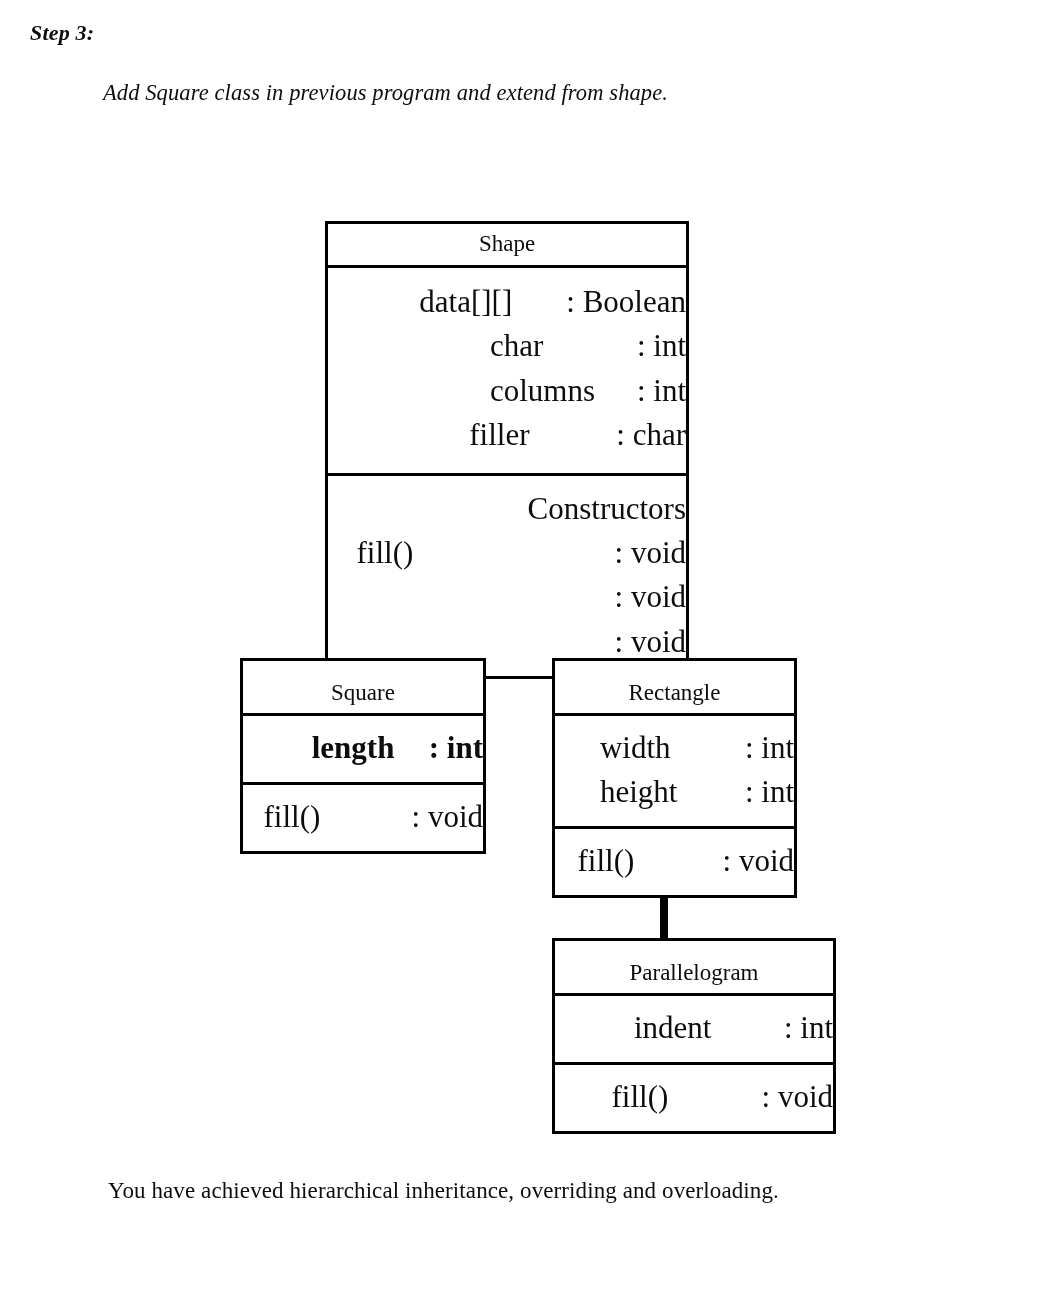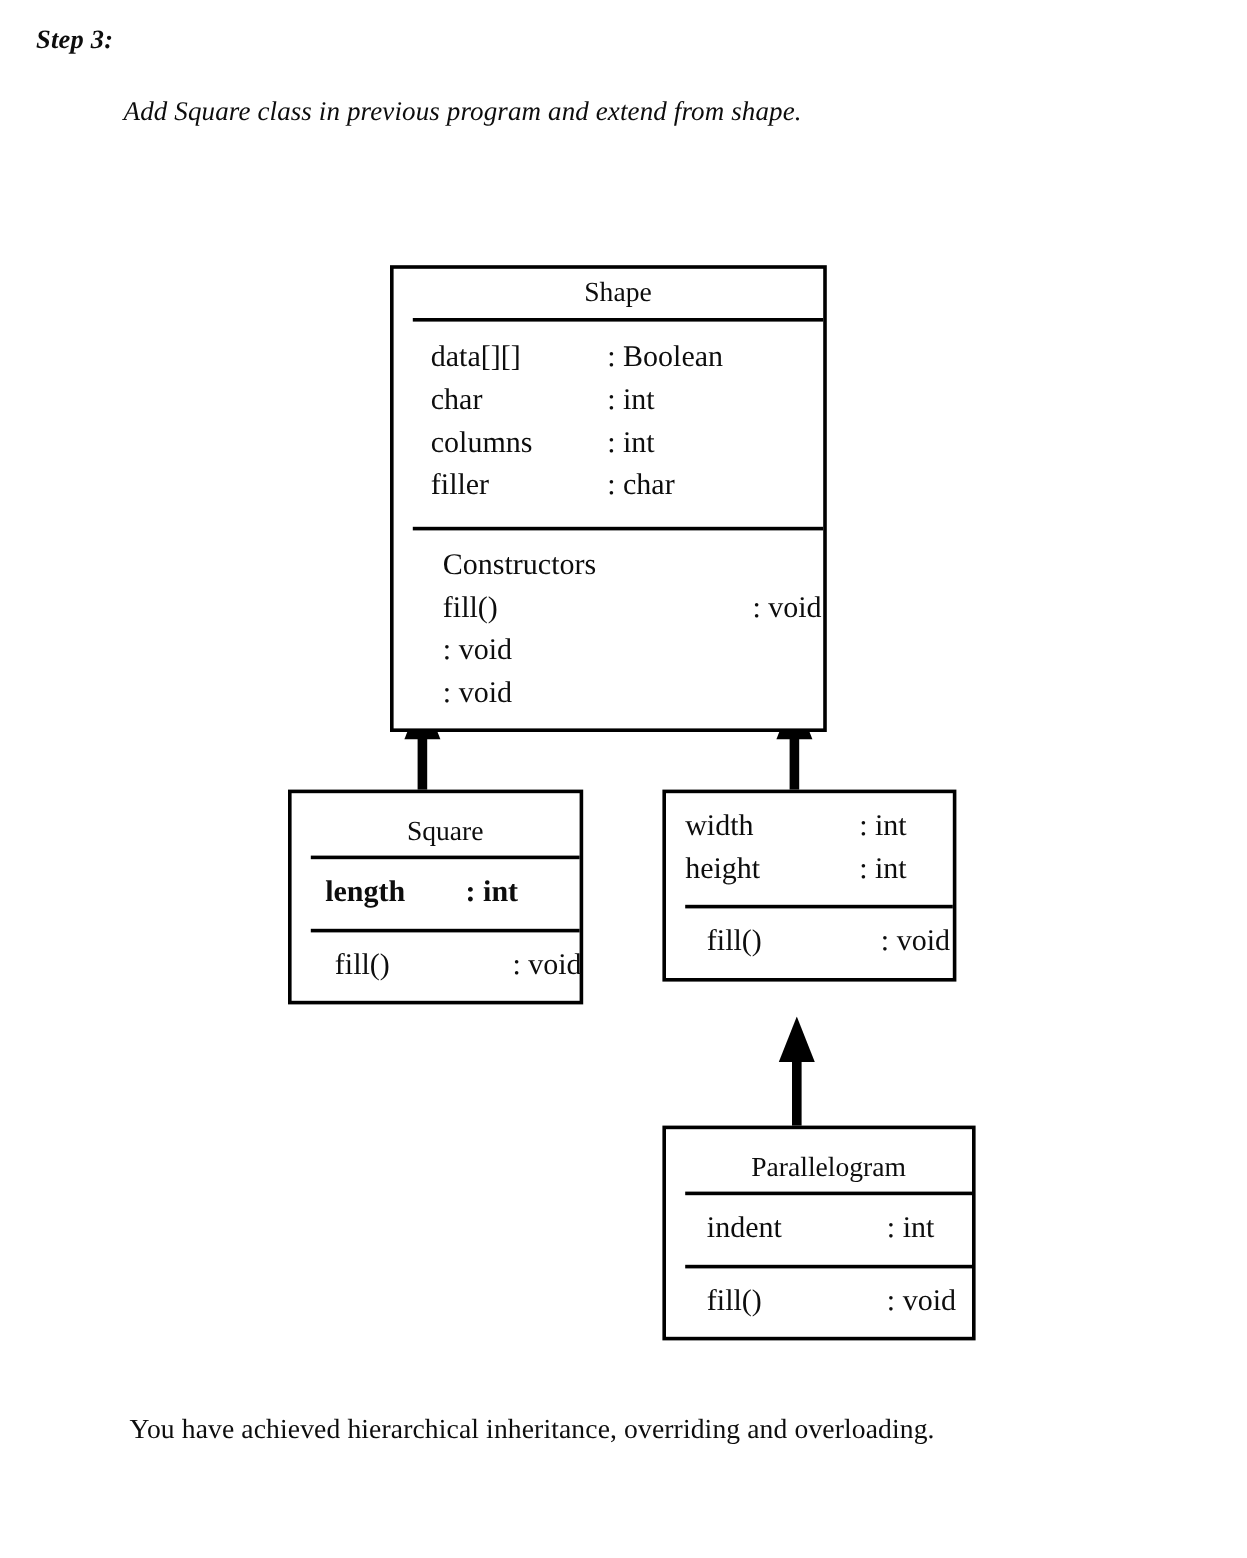--- a/index.html
+++ b/index.html
@@ -58,40 +58,40 @@
 
   
   .uml-class {
     position: absolute;
     background: #ffffff;
     border: 3px solid #000000;
     z-index: 2;
   }
   .uml-compartment {
     border-bottom: 3px solid #000000;
-    margin-left: 16px;
   }
   .uml-compartment:last-child {
     border-bottom: none;
   }
   .uml-title {
     text-align: center;
     font-size: 23px;
     padding: 20px 0 8px 0;
     line-height: 1.05;
     white-space: nowrap;
   }
   .uml-rows {
     padding: 9px 0 10px 0;
   }
   .uml-row {
     display: flex;
-    font-size: 25px;
+    font-size: 31px;
     line-height: 1.42;
     white-space: nowrap;
+    justify-content: flex-end;
   }
   .uml-row .m-name {
     flex: 0 0 auto;
   }
   .uml-row .m-type {
     flex: 0 0 auto;
   }
   .uml-row .m-plain {
     flex: 0 0 auto;
   }
@@ -118,21 +118,21 @@
   
   #box-rectangle { left: 552px; top: 658px; width: 245px; }
   #box-rectangle .attrs { padding: 10px 0 12px 0; }
   #box-rectangle .attrs .uml-row { }
   #box-rectangle .attrs .m-name { width: 145px; }
   #box-rectangle .ops { padding: 10px 0 12px 0; }
   #box-rectangle .ops .uml-row { padding-left: 18px; }
   #box-rectangle .ops .m-name { width: 145px; }
 
   
-  #box-parallelogram { left: 552px; top: 938px; width: 261px; }
+  #box-parallelogram { left: 552px; top: 938px; width: 284px; }
   #box-parallelogram .attrs { padding: 10px 0 12px 0; }
   #box-parallelogram .attrs .uml-row { padding-left: 18px; }
   #box-parallelogram .attrs .m-name { width: 150px; }
   #box-parallelogram .ops { padding: 10px 0 12px 0; }
   #box-parallelogram .ops .uml-row { padding-left: 18px; }
   #box-parallelogram .ops .m-name { width: 150px; }
 
   
   .inherit-arrow {
     position: absolute;
@@ -221,20 +221,23 @@
     </div>
     <div class="uml-compartment uml-rows ops">
       <div class="uml-row">
         <span class="m-name">fill()</span>
         <span class="m-type">: void</span>
       </div>
     </div>
   </div>
 
   <div class="uml-class" id="box-rectangle">
+    <div class="uml-compartment">
+      <div class="uml-title">Rectangle</div>
+    </div>
     <div class="uml-compartment uml-rows attrs">
       <div class="uml-row">
         <span class="m-name">width</span>
         <span class="m-type">: int</span>
       </div>
       <div class="uml-row">
         <span class="m-name">height</span>
         <span class="m-type">: int</span>
       </div>
     </div>

